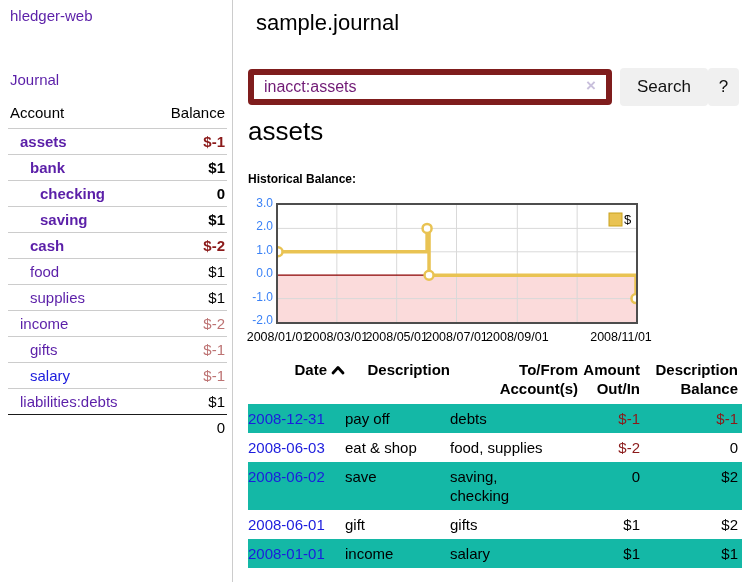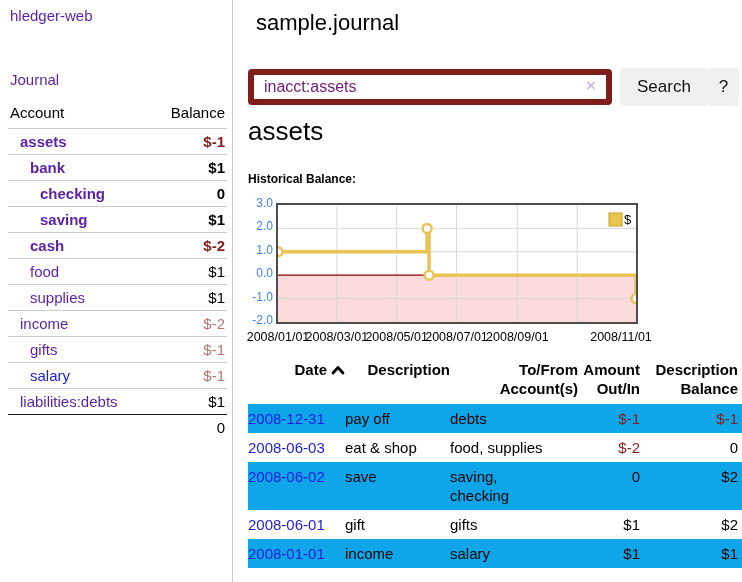--- a/index.html
+++ b/index.html
@@ -60,21 +60,21 @@
   .xlabel { position:absolute; top:132px; transform:translateX(-50%);
             font-size:12.5px; white-space:nowrap; color:#000; }
 
   
   #txn-table { position:absolute; left:0; top:358px; width:494px;
                border-collapse:collapse; font-size:15px; }
   #txn-table th { font-weight:bold; text-align:right; vertical-align:top;
                   padding:2px 0 6px 0; line-height:19px; }
   #txn-table td { vertical-align:top; padding:5px 0; line-height:19px; }
   #txn-table .r { text-align:right; padding-right:4px; }
-  tr.hl { background:#0ea5e9; }
+  tr.hl { background:#14b8a6; }
   td.neg { color:#8b1a1a; }
   #sort-icon { margin-left:4px; }
 </style>
 </head>
 <body>
 
 <div id="sidebar">
   <a id="brand" class="link-purple" href="#">hledger-web</a>
   <a id="journal-link" class="link-purple" href="#">Journal</a>
   <div id="accounts">

